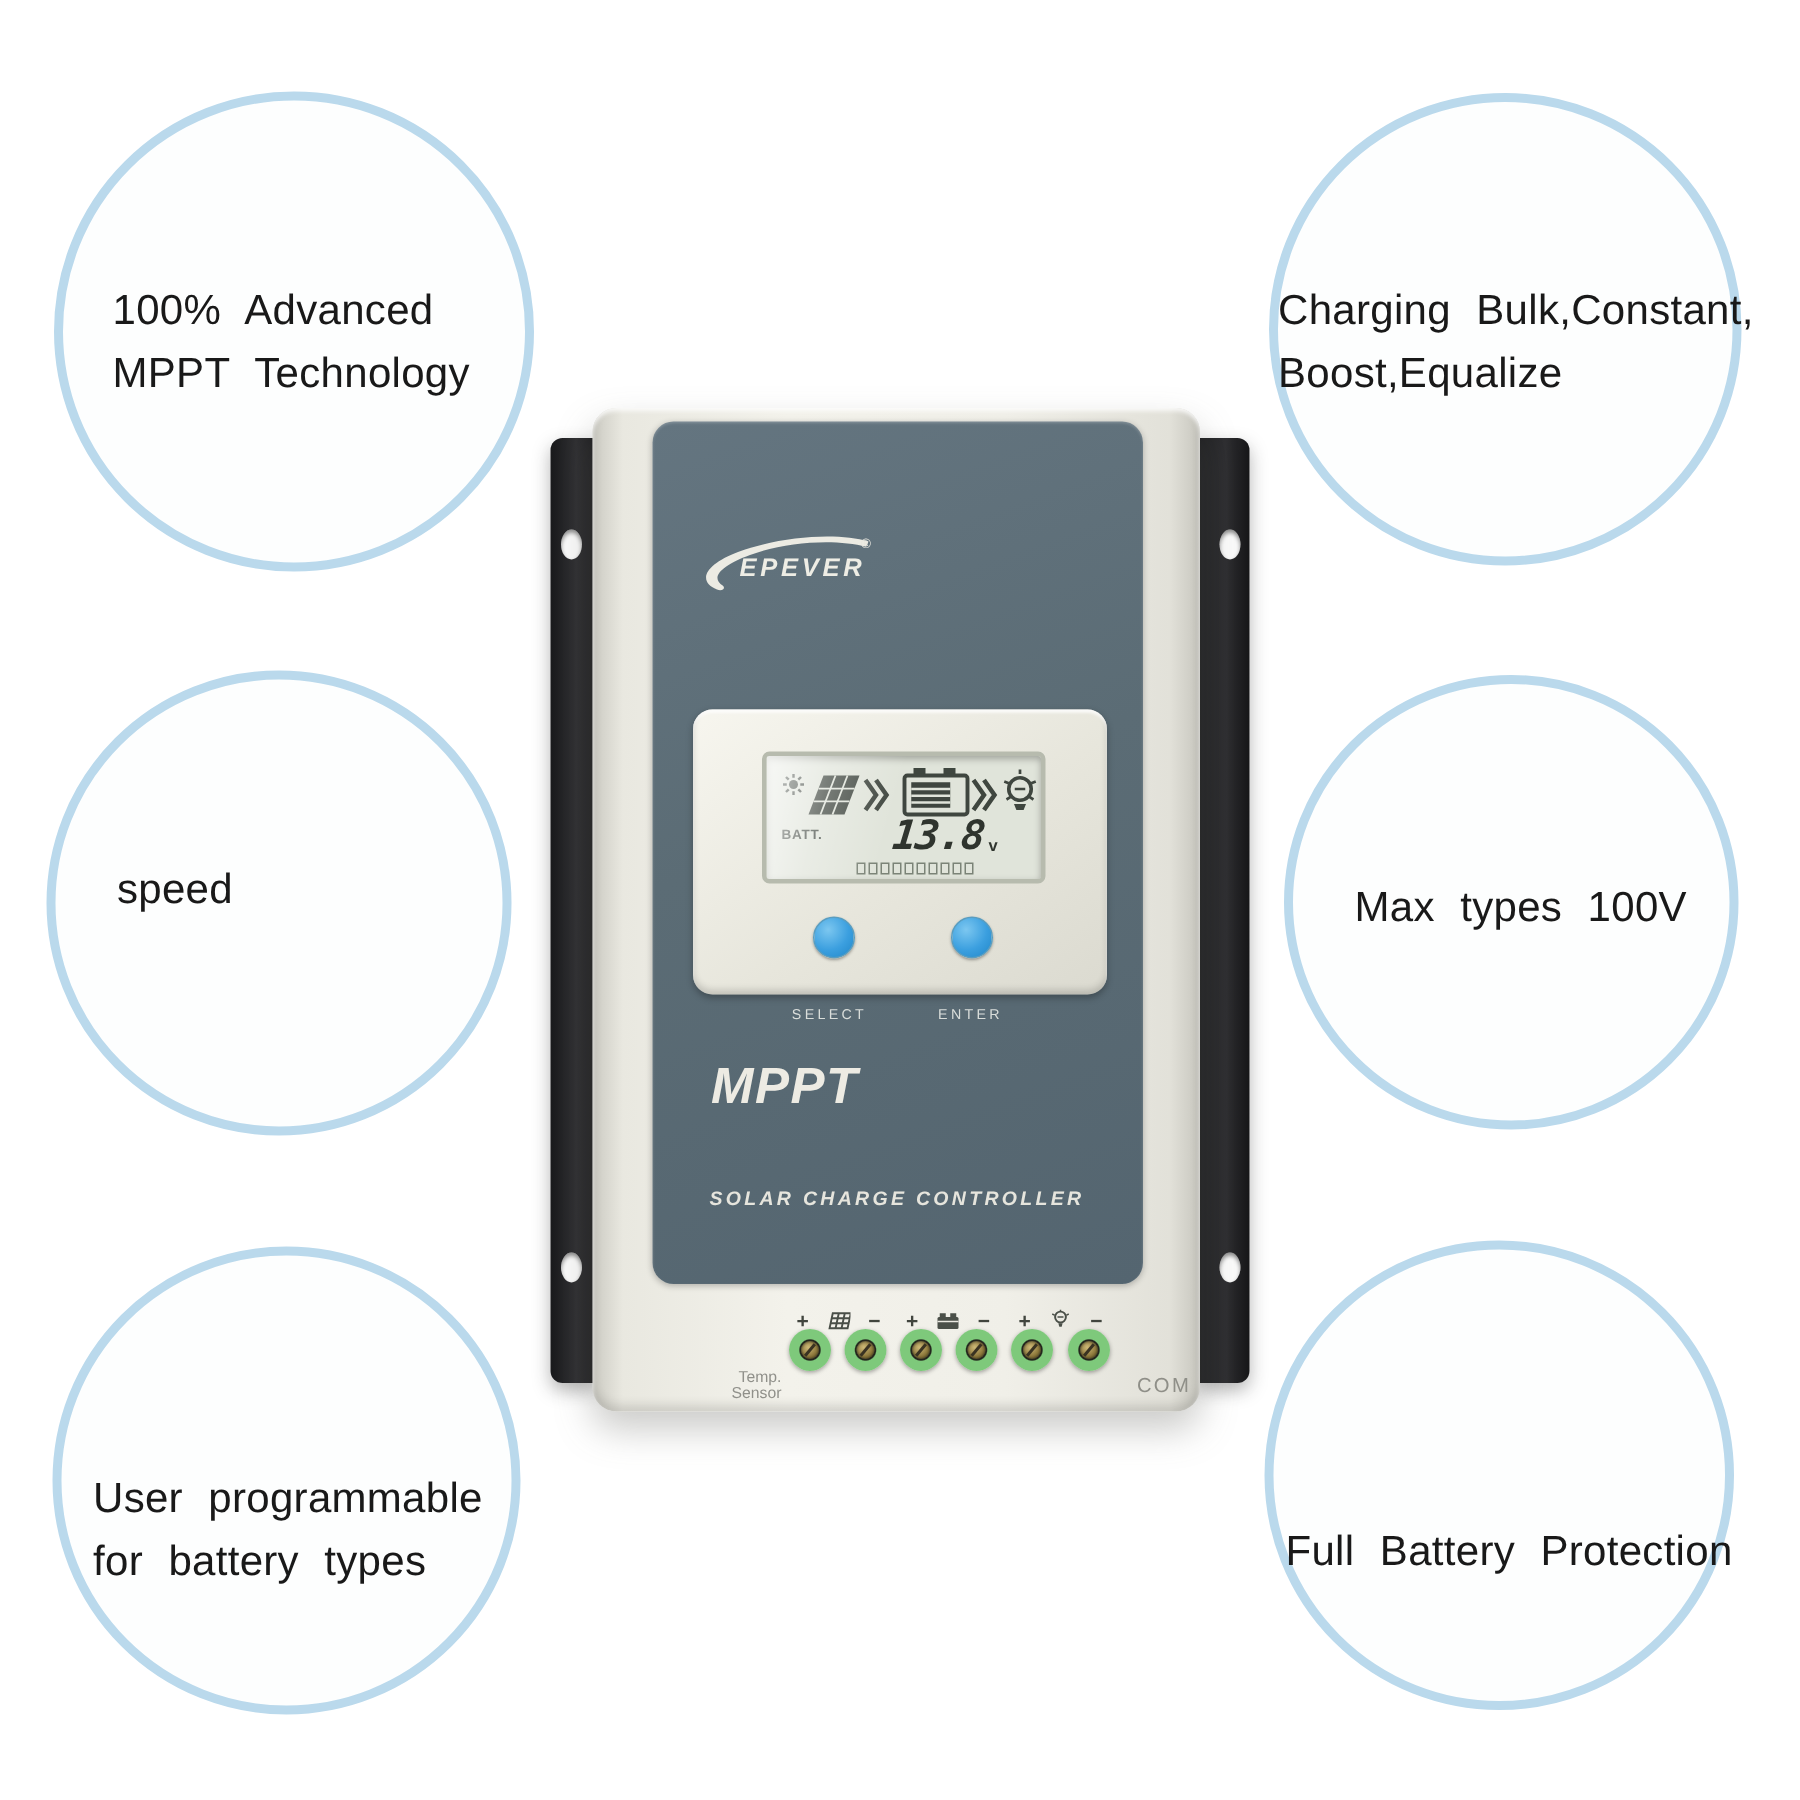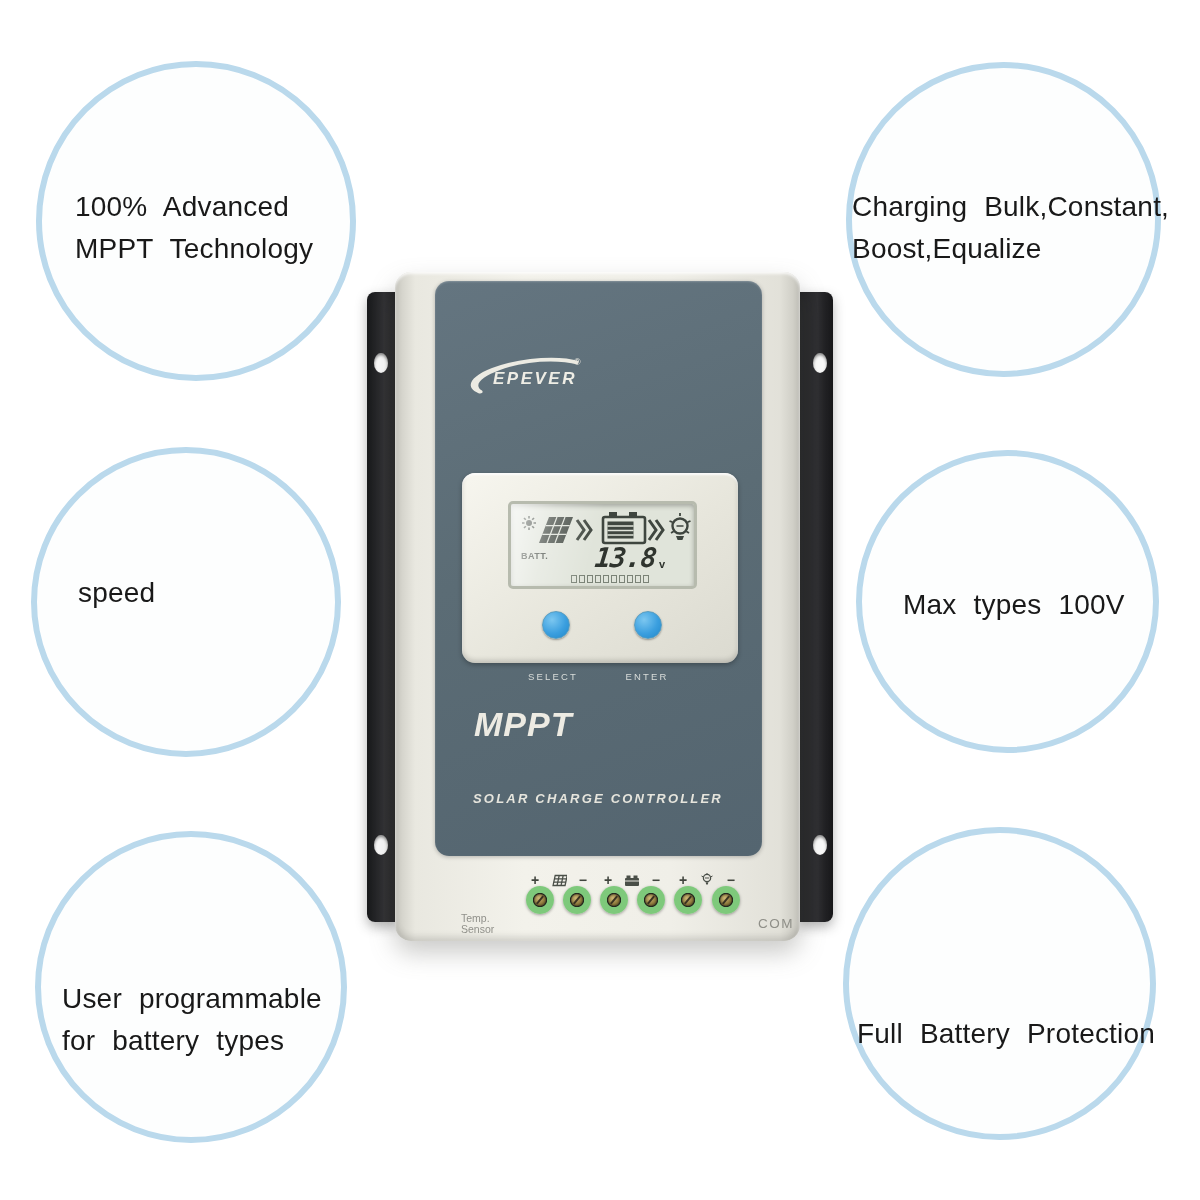--- a/index.html
+++ b/index.html
@@ -95,21 +95,21 @@
 
   .terminal{position:absolute;top:614px;width:28px;height:28px;border-radius:50%;
         background:radial-gradient(circle,#23261d 0 34%,#7ec97b 38% 76%,#a7d9a3 80%,#e6e5dc 90%,rgba(230,229,220,0) 100%);
         box-shadow:0 1px 3px rgba(0,0,0,.35);}
   .t1{left:131px;} .t2{left:168px;} .t3{left:205px;} .t4{left:242px;} .t5{left:279px;} .t6{left:317px;}
   .screw{position:absolute;left:8px;top:8px;width:12px;height:12px;border-radius:50%;
         background:radial-gradient(circle at 40% 35%,#cdb977,#8a7538 60%,#564a20);
         box-shadow:inset 0 0 2px #2a2a20;}
   .screw:after{content:"";position:absolute;left:5px;top:1px;width:2px;height:10px;background:#3a3322;transform:rotate(40deg);}
 
-  .temp-label{position:absolute;left:66px;top:641px;width:60px;text-align:left;font-size:10.5px;
+  .temp-label{position:absolute;left:66px;top:641px;width:60px;text-align:right;font-size:10.5px;
         line-height:11px;color:#90908a;}
   .com-label{position:absolute;left:363px;top:644px;font-size:13.5px;letter-spacing:1.5px;color:#8f8f88;}
 
   svg .lcdfill{fill:#3f463f;}
   svg .lcdstroke{stroke:#3f463f;fill:none;}
 </style>
 </head>
 <body>
 
 <div class="page">

